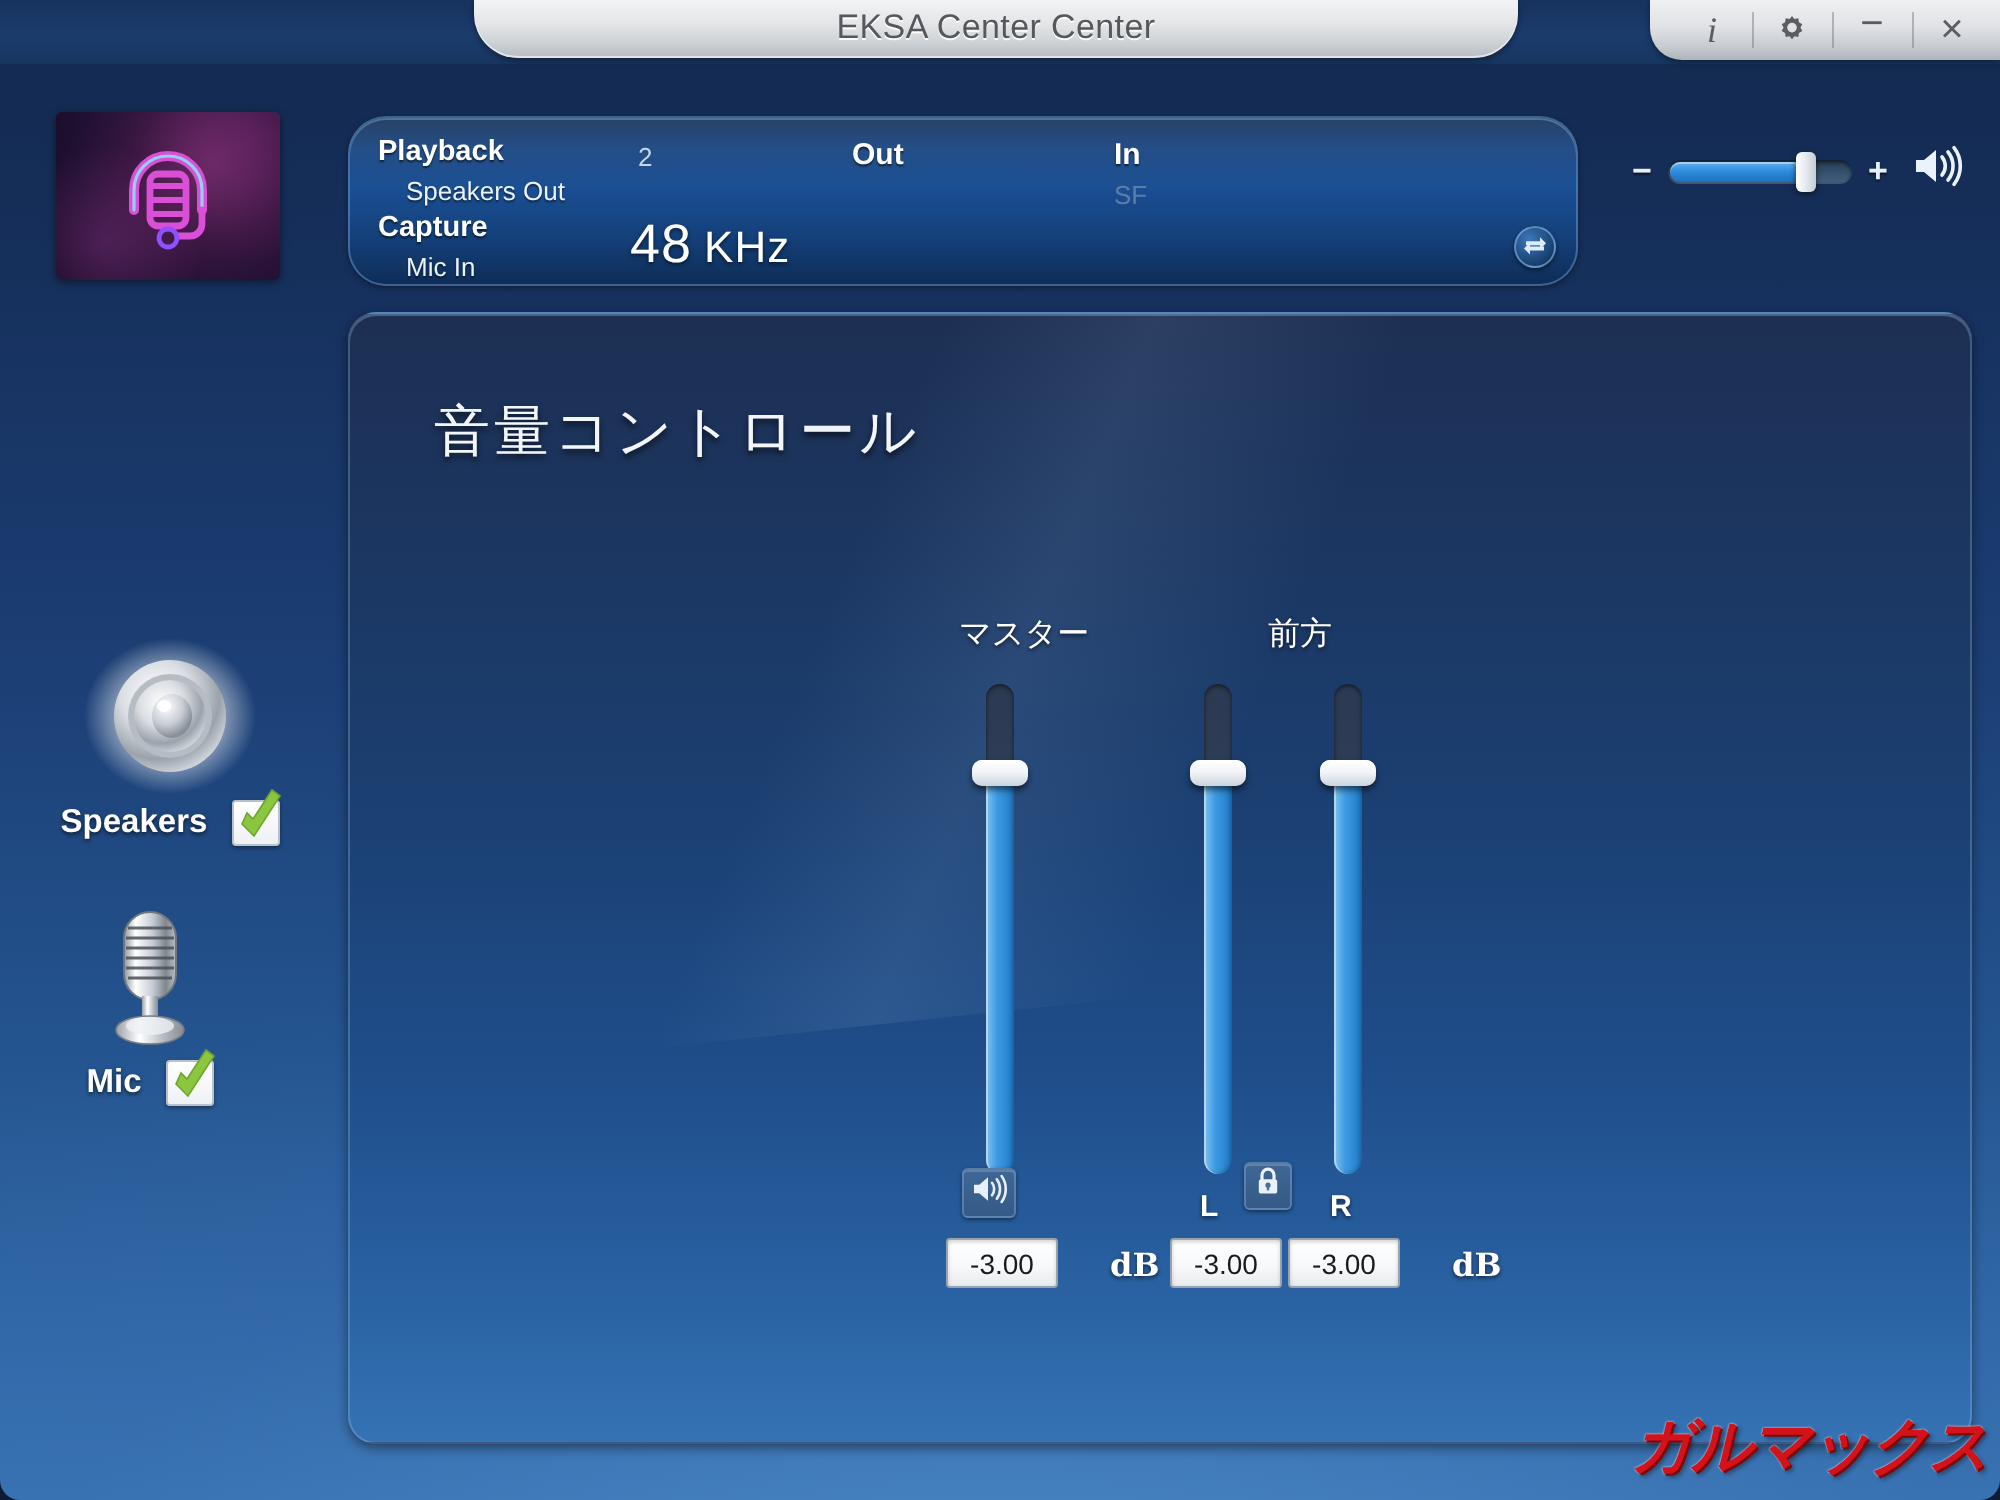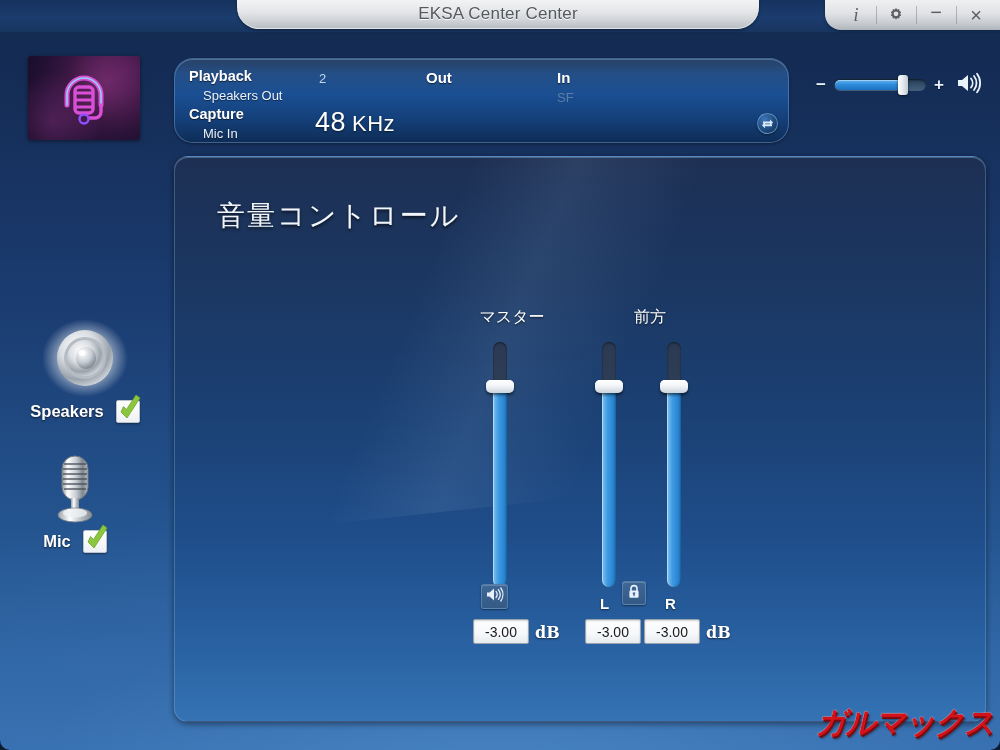--- a/index.html
+++ b/index.html
@@ -238,20 +238,21 @@
     border: 1px solid #98a3ad;
     border-radius: 2px;
     display: flex; align-items: center; justify-content: center;
     font-size: 14px; color: #1a1a1a;
     box-shadow: inset 0 1px 2px rgba(0,0,0,0.18);
   }
   .db-label {
     position: absolute; font-size: 16px; font-weight: bold; color: #ffffff;
     font-family: "DejaVu Serif", "Liberation Serif", serif;
     text-shadow: 0 1px 2px rgba(0,0,0,0.6);
+    margin-left: 20px;
   }
 
   
   .watermark {
     position: absolute; right: 6px; bottom: 6px;
     font-size: 30px; font-weight: bold; font-style: italic;
     color: #d4121a;
     letter-spacing: -1px;
     font-family: "DejaVu Sans", "Liberation Sans", sans-serif;
     text-shadow: 1px 1px 0 #7a0a0e, 2px 2px 2px rgba(0,0,0,0.35), 0 0 1px #fff;

